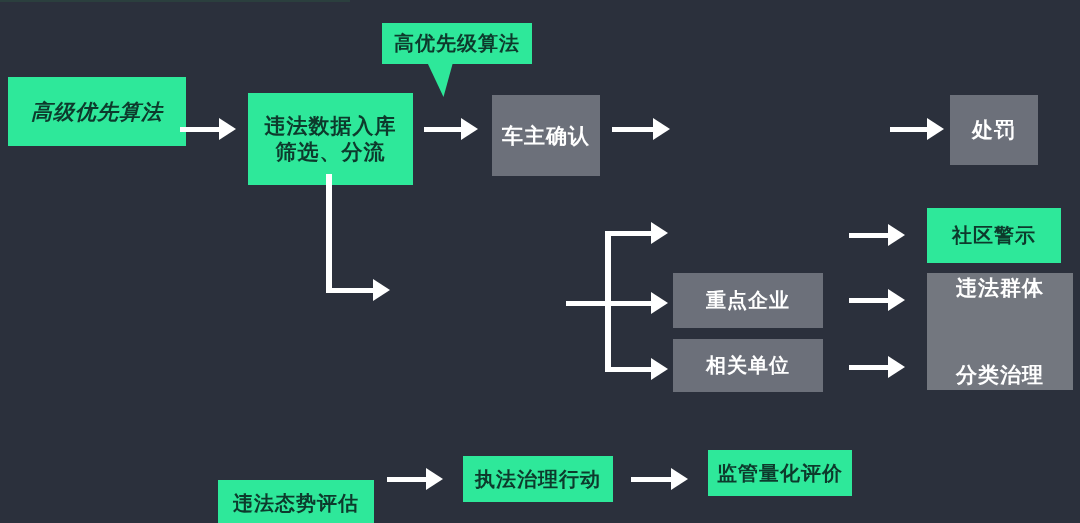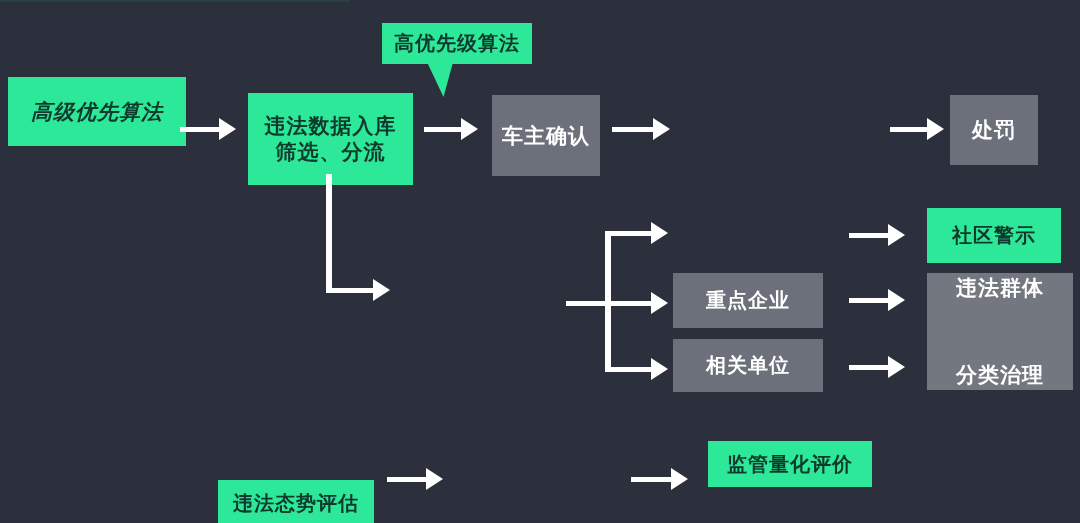--- a/index.html
+++ b/index.html
@@ -120,21 +120,22 @@
     <span>分类治理</span>
   </div>
 
   <div class="box green fs20" style="left:218px;top:480px;width:156px;height:46px;">违法态势评估</div>
 
   <div class="arrow" style="left:387px;top:468px;width:56px;">
     <div class="shaft"></div>
     <div class="head"></div>
   </div>
 
+  <div class="box green fs20" style="left:463px;top:456px;width:150px;height:46px;">执法治理行动</div>
 
   <div class="arrow" style="left:631px;top:468px;width:57px;">
     <div class="shaft"></div>
     <div class="head"></div>
   </div>
 
-  <div class="box green fs20" style="left:708px;top:441px;width:164px;height:46px;">监管量化评价</div>
+  <div class="box green fs20" style="left:708px;top:450px;width:144px;height:46px;">监管量化评价</div>
 
 </div>
 
 </body></html>

